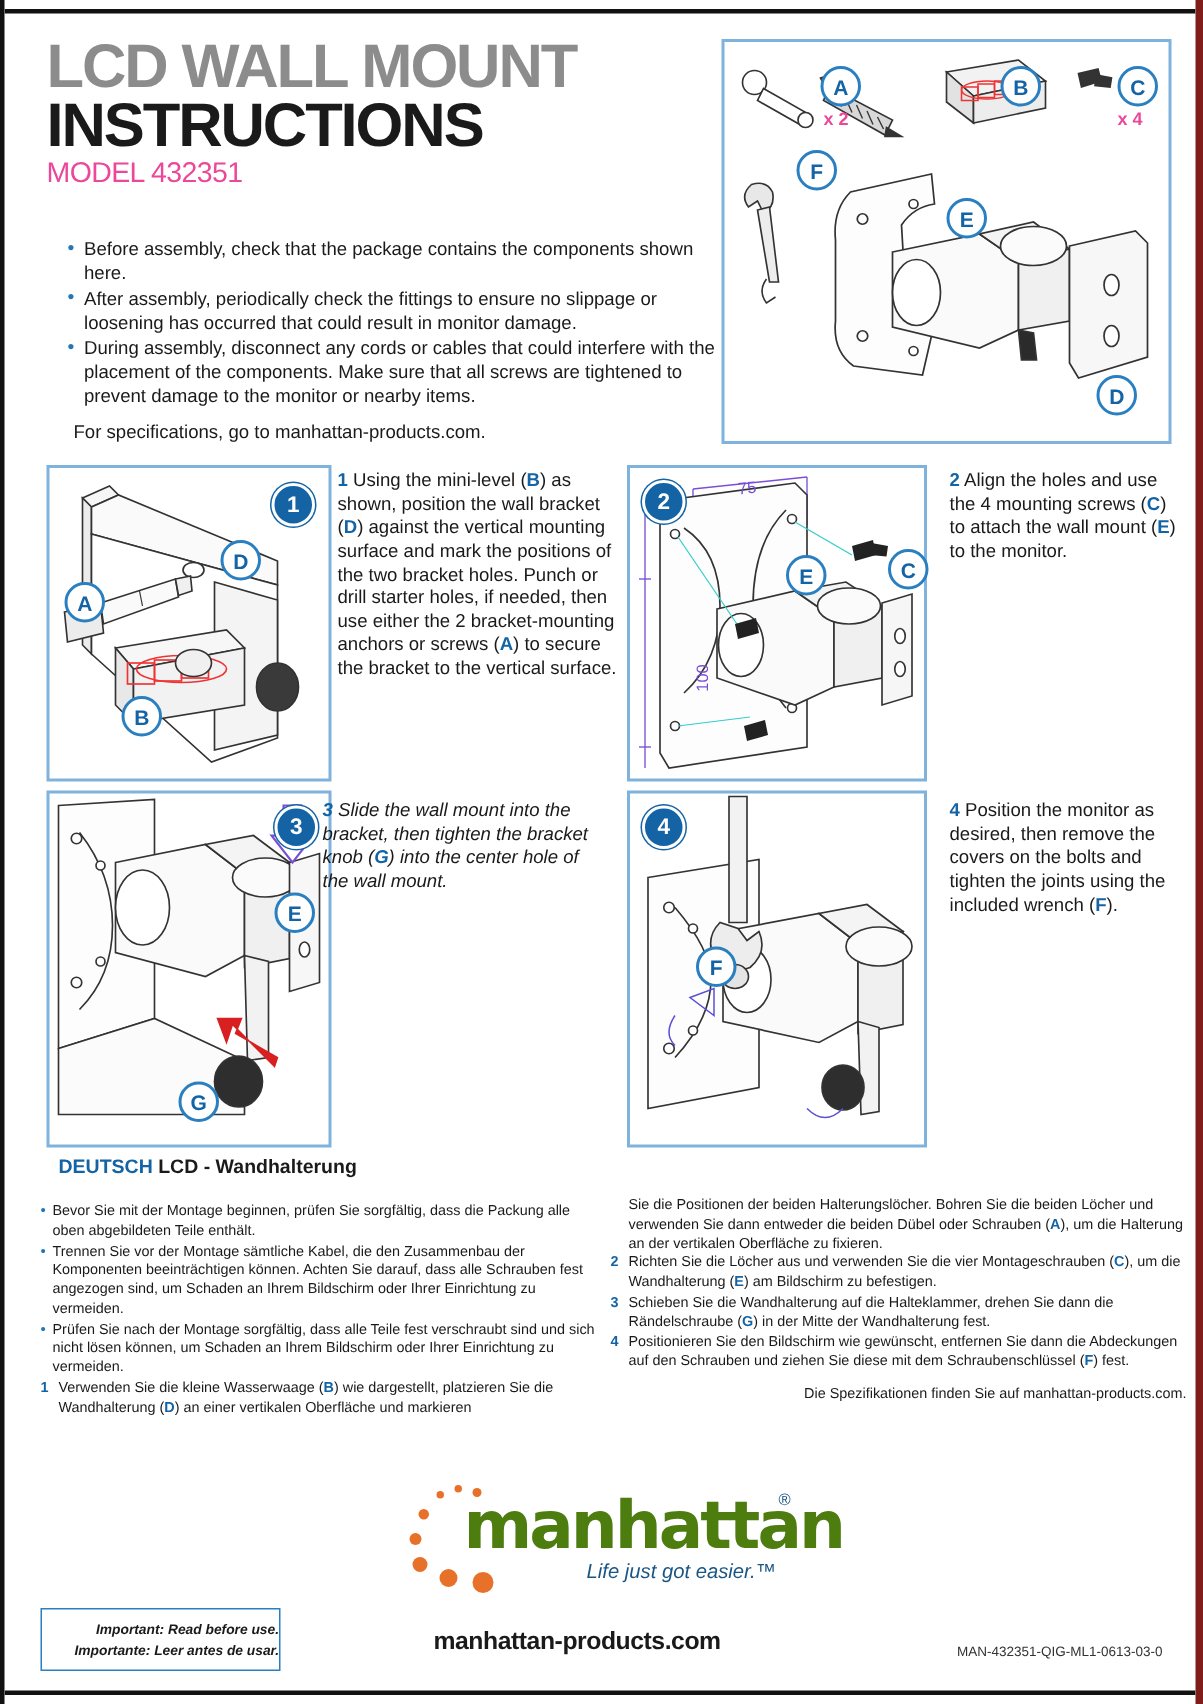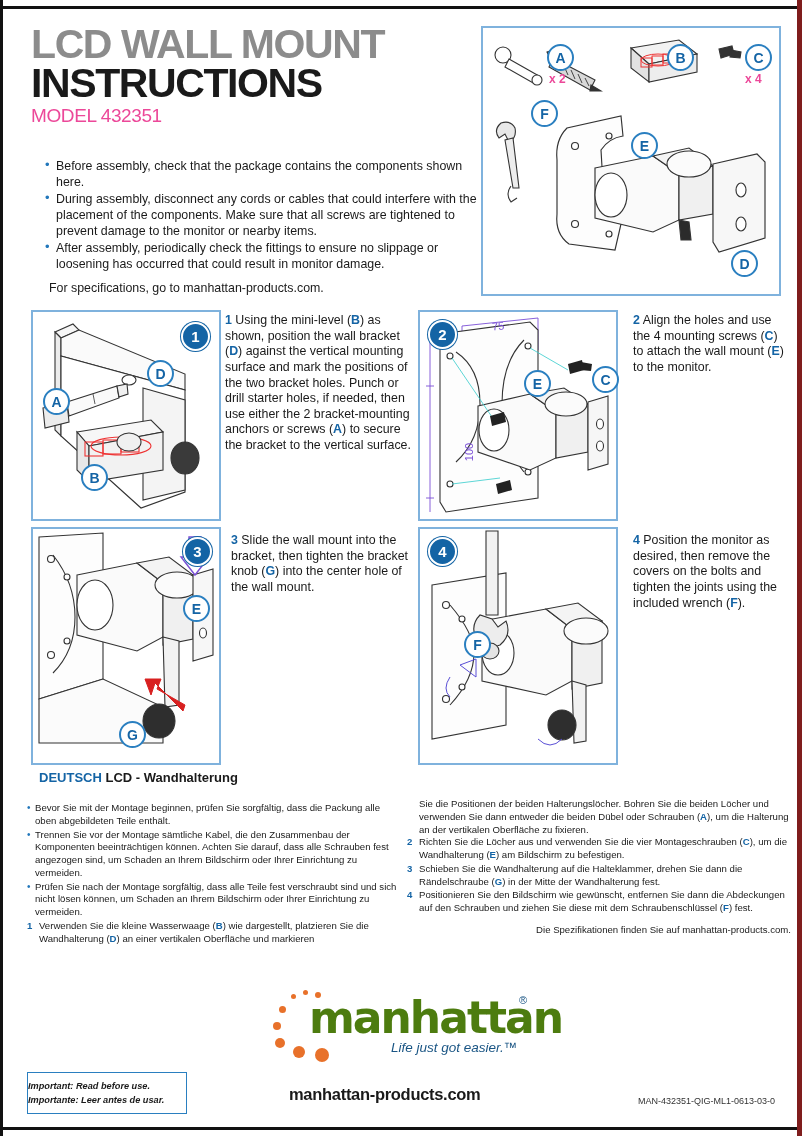--- a/index.html
+++ b/index.html
@@ -37,21 +37,21 @@
   .callout{position:absolute;width:23px;height:23px;border-radius:50%;background:#fff;
            border:2px solid #2a7fc0;color:#1464a5;font-weight:bold;font-size:14px;
            display:flex;align-items:center;justify-content:center;}
   .qty{position:absolute;font-weight:bold;font-size:12px;color:#ec4899;}
 
   
   .steptxt{position:absolute;font-size:12.4px;line-height:1.26;}
   .steptxt .n{color:#1464a5;font-weight:bold;}
   .s1{left:222px;top:313px;width:186px;}
   .s2{left:630px;top:313px;width:158px;}
-  .s3{left:228px;top:533px;width:180px;}
+  .s3{left:212px;top:533px;width:180px;font-style:italic;}
   .s4{left:630px;top:533px;width:158px;}
   .b{color:#1464a5;font-weight:bold;}
 
   
   .de-head{position:absolute;left:36px;top:770px;font-size:13px;font-weight:bold;}
   .de-head .lang{color:#1464a5;}
   .de-col{position:absolute;font-size:9.6px;line-height:1.33;margin-top:12px;}
   .de-l{left:24px;top:790px;width:372px;}
   .de-r{left:404px;top:786px;width:384px;}
   .de-col ul{list-style:none;margin:0;padding:0;}
@@ -65,21 +65,21 @@
   .logo{position:absolute;left:258px;top:988px;width:300px;height:72px;}
   .logo .word{position:absolute;left:48px;top:4px;font-size:44px;font-weight:bold;
                color:#4d7c0f;letter-spacing:-2px;font-family:"DejaVu Sans",sans-serif;}
   .logo .reg{position:absolute;left:258px;top:6px;font-size:11px;color:#1a5584;}
   .logo .tag{position:absolute;left:130px;top:52px;font-size:13.5px;color:#1a5584;font-style:italic;}
   .dot{position:absolute;border-radius:50%;background:#e8712a;}
 
   
   .impbox{position:absolute;left:24px;top:1072px;width:160px;height:42px;border:1.5px solid #2a7fc0;
           box-sizing:border-box;display:flex;flex-direction:column;justify-content:center;
-          align-items:flex-start;font-size:9.2px;font-weight:bold;font-style:italic;line-height:1.55;}
+          align-items:flex-end;font-size:9.2px;font-weight:bold;font-style:italic;line-height:1.55;}
   .site{position:absolute;left:286px;top:1085px;font-size:16.5px;font-weight:bold;letter-spacing:-.3px;text-align:center;}
   .pn{position:absolute;right:22px;top:1096px;font-size:9px;color:#333;}
 
   
   .ill{position:absolute;inset:0;}
   .dim{position:absolute;color:#7a4fd6;font-size:11px;}
 </style>
 </head>
 <body>
 
@@ -87,22 +87,22 @@
 
   <div class="hdr">
     <div class="t1">LCD WALL MOUNT</div>
     <div class="t2">INSTRUCTIONS</div>
     <div class="t3">MODEL 432351</div>
   </div>
 
   <div class="intro">
     <ul>
       <li>Before assembly, check that the package contains the components shown here.</li>
+      <li>After assembly, periodically check the fittings to ensure no slippage or loosening has occurred that could result in monitor damage.</li>
       <li>During assembly, disconnect any cords or cables that could interfere with the placement of the components. Make sure that all screws are tightened to prevent damage to the monitor or nearby items.</li>
-      <li>After assembly, periodically check the fittings to ensure no slippage or loosening has occurred that could result in monitor damage.</li>
     </ul>
     <div class="specs">For specifications, go to manhattan-products.com.</div>
   </div>
 
   <div class="panel p-parts">
     <svg class="ill" viewBox="0 0 296 266">
       <g stroke="#333" fill="#fff" stroke-width="1.1">
 
         <ellipse cx="20" cy="27" rx="8" ry="8"></ellipse>
         <path d="M26 31 L56 48 L52 56 L22 39 Z"></path>

